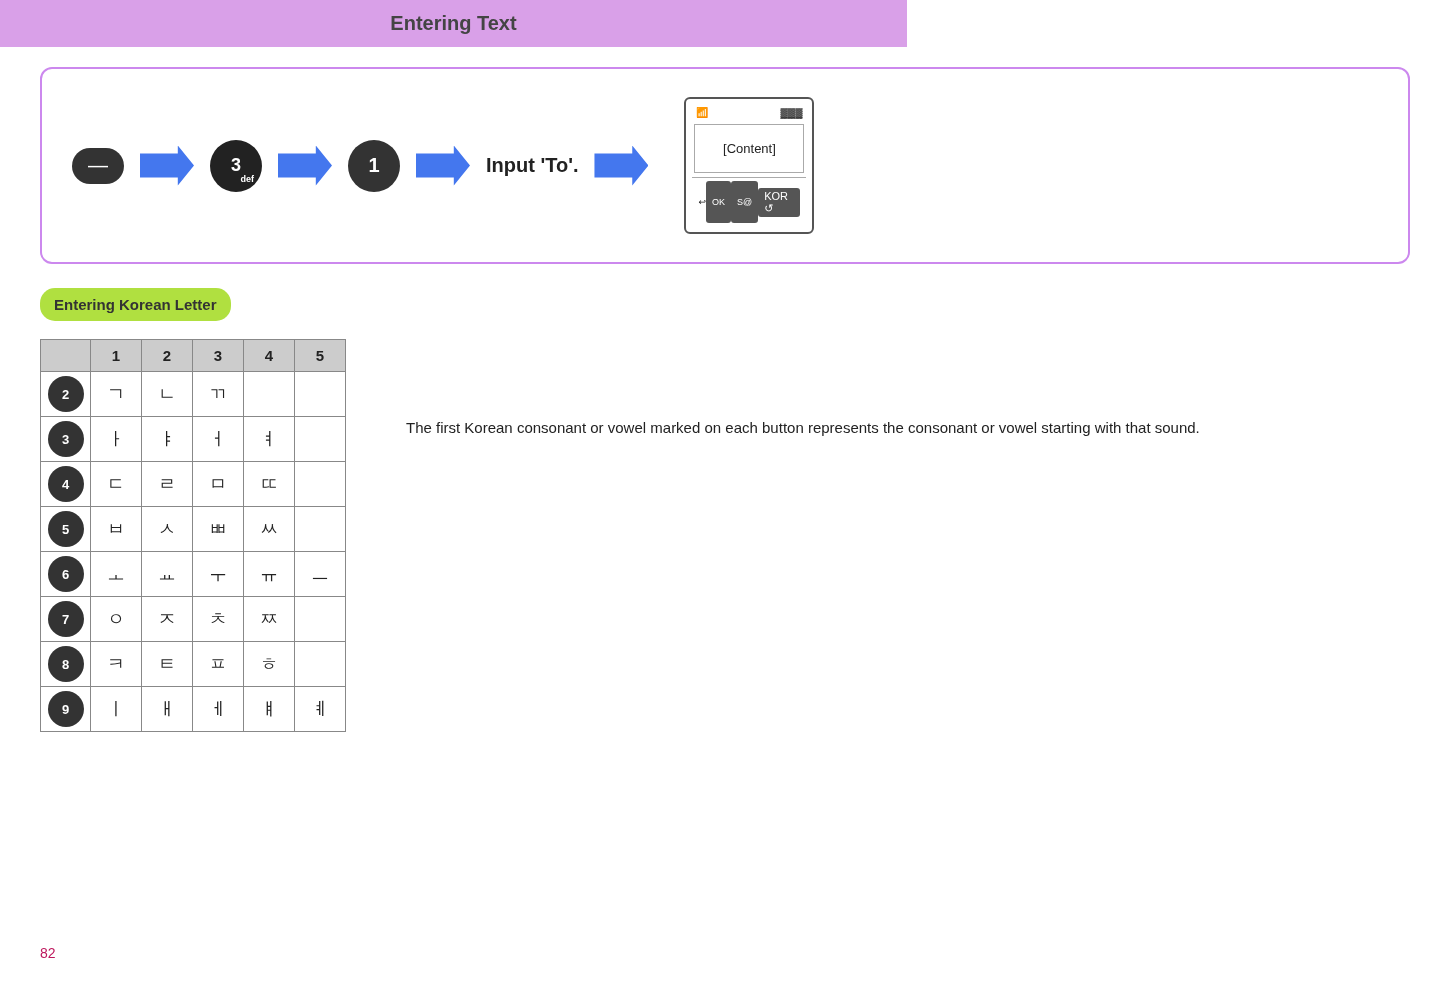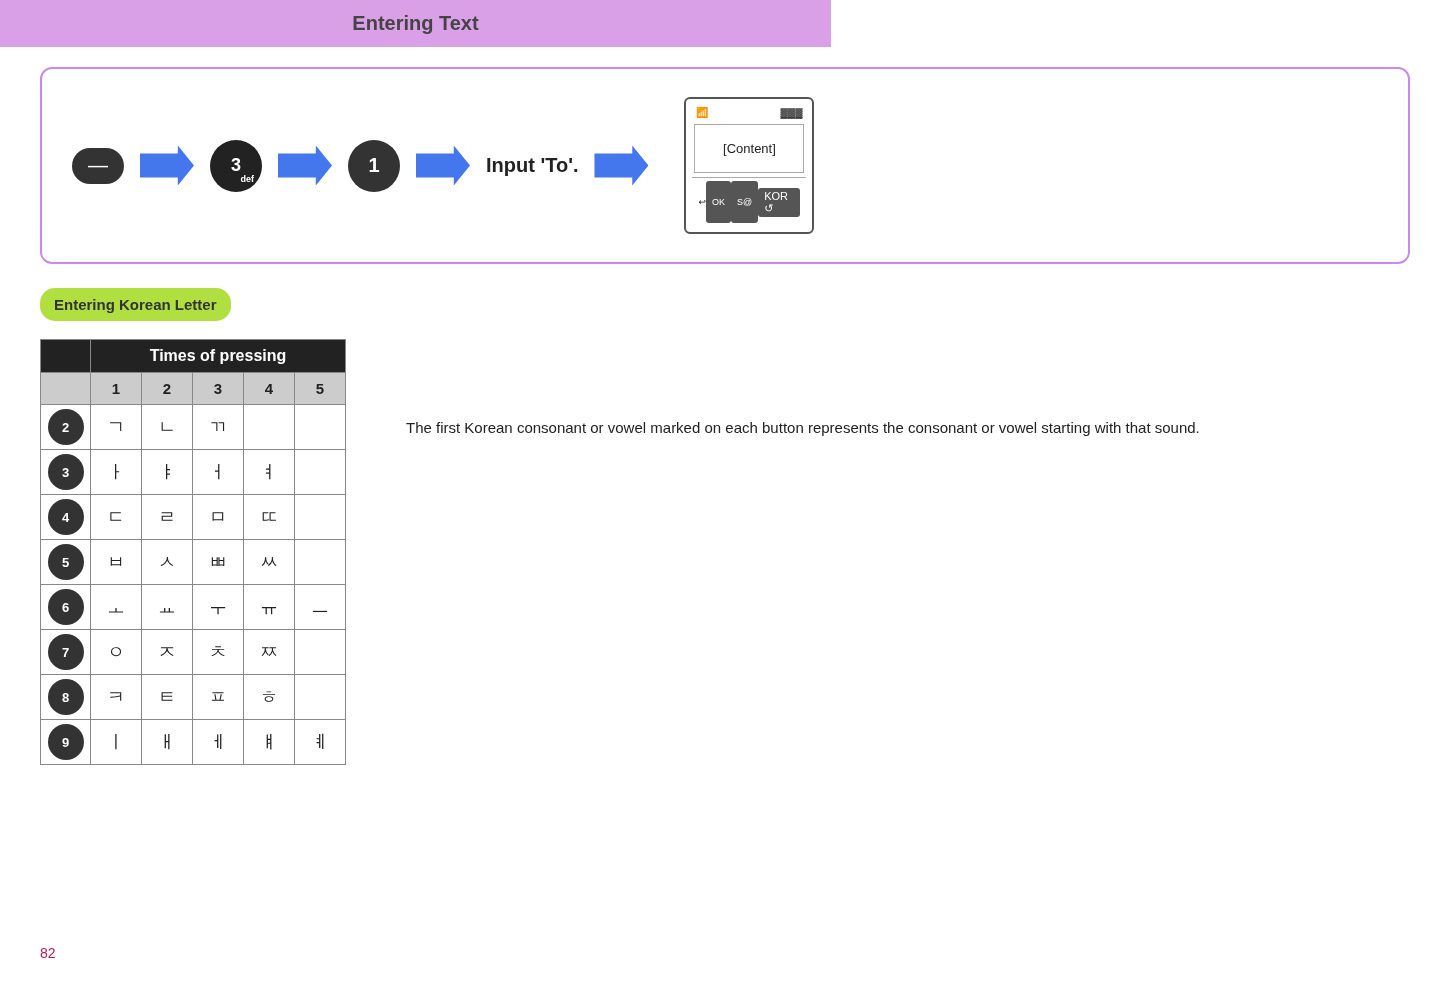--- a/index.html
+++ b/index.html
@@ -10,21 +10,21 @@
       min-height: 981px;
       position: relative;
       font-size: 15px;
       color: #222;
     }
 
     
     .page-header {
       background: #d9a0e8;
       padding: 12px 20px;
-      width: 831px;
+      width: 907px;
       text-align: center;
     }
     .page-header h1 {
       font-size: 20px;
       font-weight: bold;
       color: #444;
     }
 
     
     .main-content {
@@ -316,24 +316,20 @@
 
   
   <div class="section-header">Entering Korean Letter</div>
 
   <div class="layout-row">
     <div class="table-section">
       <table class="korean-table">
         <thead>
           <tr>
             <th></th>
-            <th colspan="5">Times of pressing</th>
-          </tr>
-          <tr>
-            <th></th>
             <th>1</th>
             <th>2</th>
             <th>3</th>
             <th>4</th>
             <th>5</th>
           </tr>
         </thead>
         <tbody id="table-body">
         <tr>
               <td><span class="num-btn">2</span></td>

